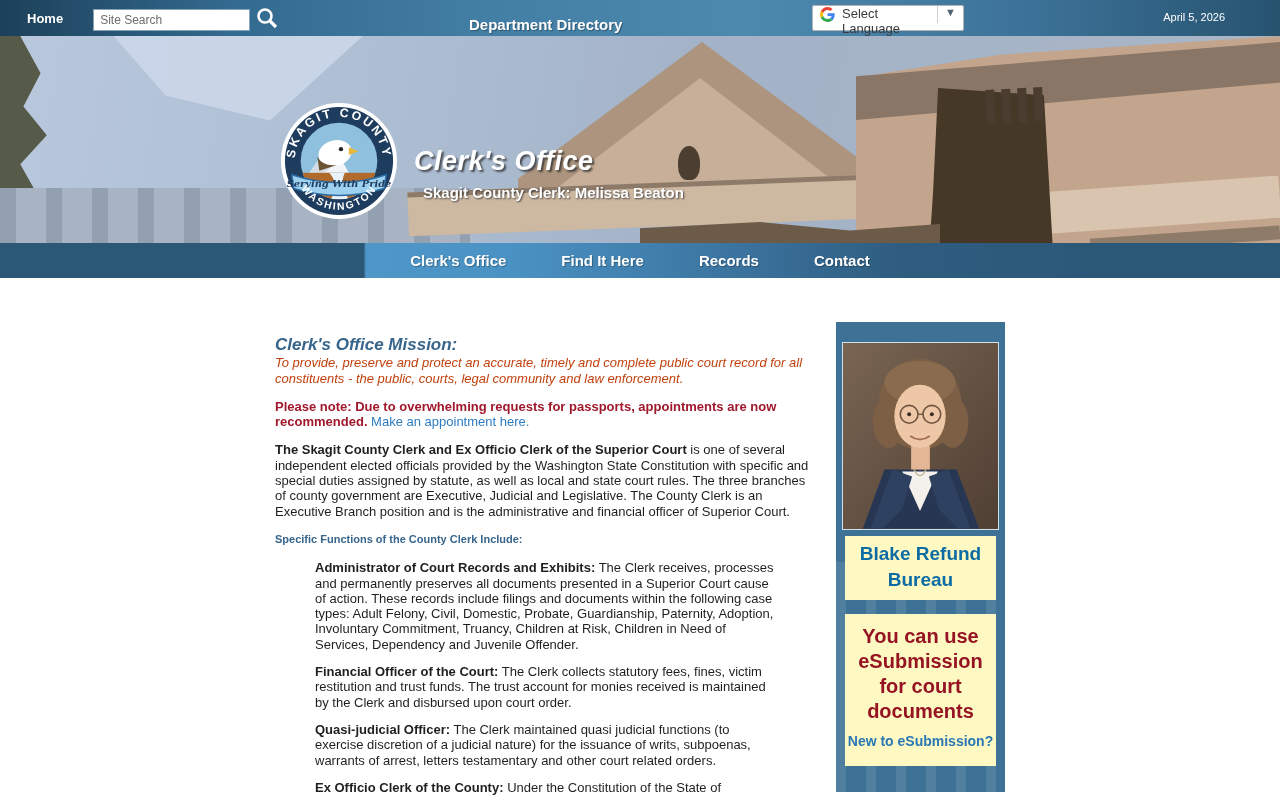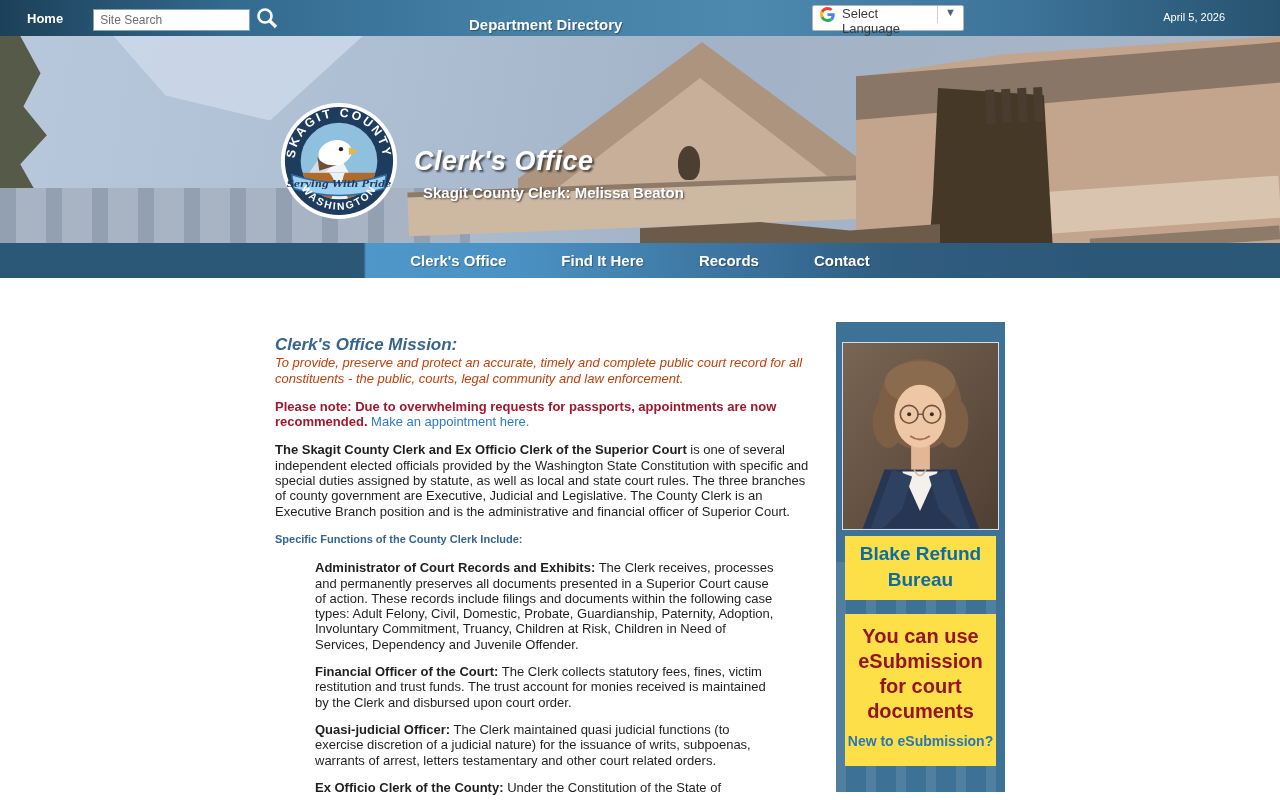--- a/index.html
+++ b/index.html
@@ -79,21 +79,21 @@
   .appt-link { color:#2e7cc0; text-decoration:none; cursor:pointer; }
   .lead-bold { font-weight:bold; }
   .functions-heading { font-size:11px; font-weight:bold; color:#37658c; margin:0 0 13px 0; }
   .function-item { margin:0 0 12px 40px; width:460px; }
 
   
   .sidebar { width:169px; margin-left:18px; margin-top:44px; background:#3d7195; padding:20px 6px 26px 6px; position:relative; }
   .sidebar::after { content:""; position:absolute; left:0; right:0; bottom:0; height:230px; pointer-events:none;
     background:repeating-linear-gradient(90deg,rgba(255,255,255,.10) 0 10px,rgba(255,255,255,0) 10px 30px); }
   .portrait { width:157px; height:188px; display:block; border:1px solid #cfe0ea; background:#6b5747; }
-  .side-box { background:#fde047; margin:0 3px; text-align:center; cursor:pointer; position:relative; z-index:1; }
+  .side-box { background:#fef9c3; margin:0 3px; text-align:center; cursor:pointer; position:relative; z-index:1; }
   .box-blake { margin-top:6px; padding:5px 2px 7px 2px; }
   .box-rules { margin-top:16px; padding:5px 2px 7px 2px; }
   .side-box .blue-label { color:#0d6ca4; font-size:19px; font-weight:bold; line-height:26px; }
   .box-esub { margin-top:14px; padding:10px 2px 16px 2px; }
   .esub-red { color:#951322; font-size:20px; font-weight:bold; line-height:25px; }
   .esub-link { display:inline-block; margin-top:9px; color:#2a77b5; font-size:14px; font-weight:bold; text-decoration:none; cursor:pointer; }
 </style>
 </head>
 <body>
 

